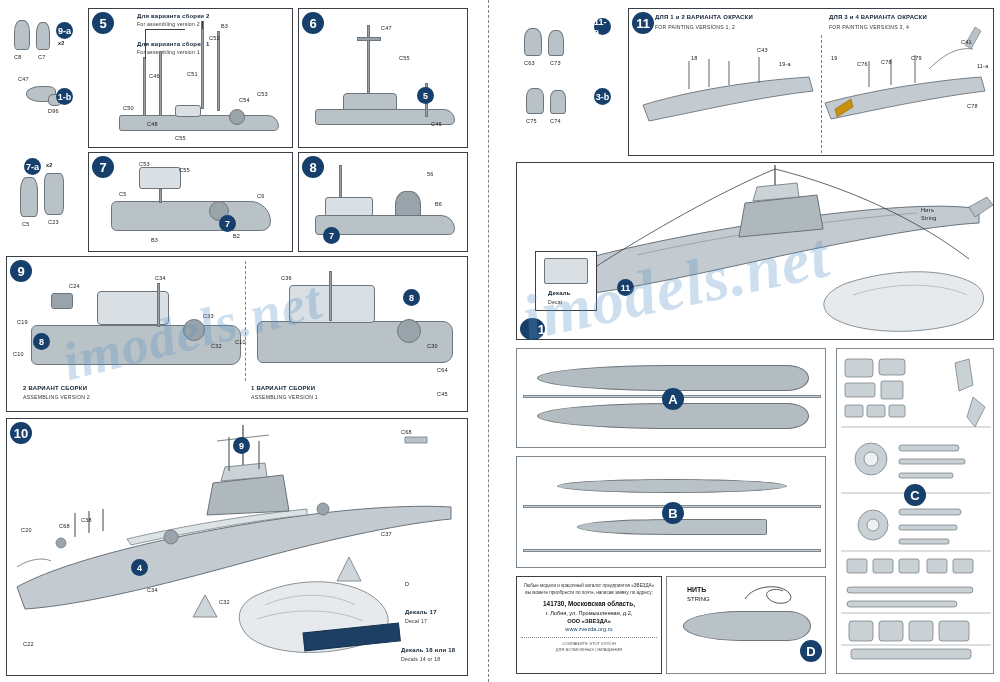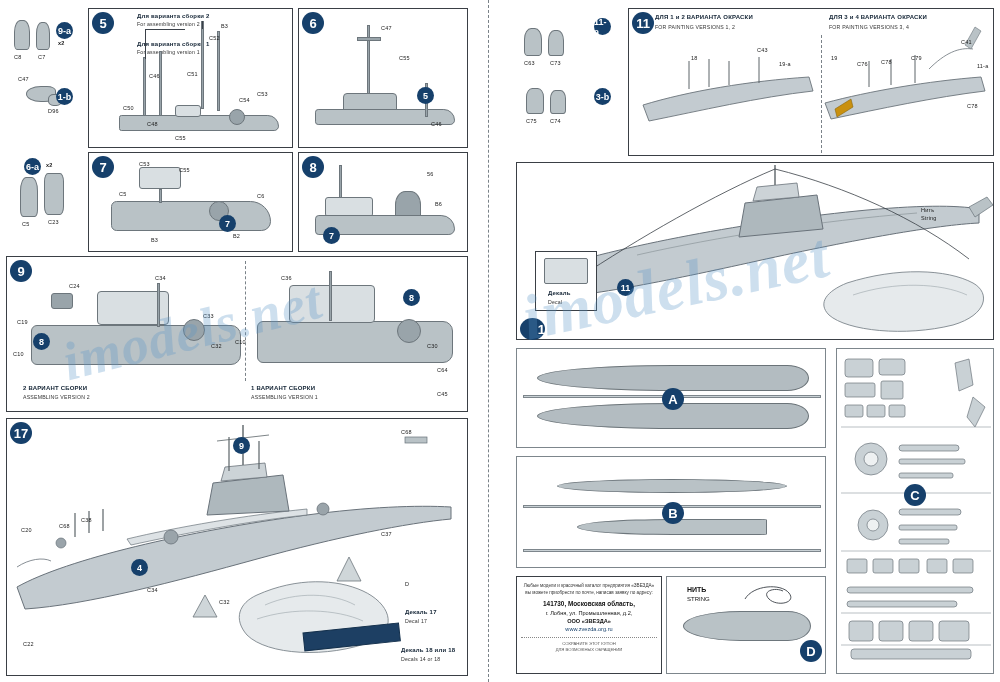--- a/index.html
+++ b/index.html
@@ -140,21 +140,21 @@
   <div class="bubble sm" style="left:56px; top:22px;">9-a</div>
   <div class="lbl" style="left:58px; top:40px; font-weight:bold;">x2</div>
   <div class="bubble sm" style="left:56px; top:88px;">1-b</div>
 
   <div class="panel noborder" style="left:6px; top:155px; width:78px; height:95px;">
     <div class="shape" style="left:14px; top:22px; width:18px; height:40px; border-radius:35% 35% 18% 18%;"></div>
     <div class="shape" style="left:38px; top:18px; width:20px; height:42px; border-radius:20%;"></div>
     <div class="lbl" style="left:16px; top:66px;">C5</div>
     <div class="lbl" style="left:42px; top:64px;">C23</div>
   </div>
-  <div class="bubble sm" style="left:24px; top:158px;">6-a</div>
+  <div class="bubble sm" style="left:24px; top:158px;">7-a</div>
   <div class="lbl" style="left:46px; top:162px; font-weight:bold;">x2</div>
 
   <div class="panel" style="left:88px; top:8px; width:205px; height:140px;">
 
     <div class="lbl ru" style="left:48px; top:4px;">Для варианта сборки 2</div>
     <div class="lbl en" style="left:48px; top:12px;">For assembling version 2</div>
     <div class="lbl ru" style="left:48px; top:32px;">Для варианта сборки 1</div>
     <div class="lbl en" style="left:48px; top:40px;">For assembling version 1</div>
 
     <div class="shape dark" style="left:54px; top:48px; width:3px; height:60px;"></div>
@@ -301,21 +301,21 @@
     <div class="lbl" style="left:394px; top:10px;">C68</div>
     <div class="lbl" style="left:398px; top:162px;">D</div>
     <div class="bubble sm" style="left:226px; top:18px;">9</div>
     <div class="bubble sm" style="left:124px; top:140px;">4</div>
 
     <div class="lbl ru" style="left:398px; top:190px;">Декаль 17</div>
     <div class="lbl en" style="left:398px; top:199px;">Decal 17</div>
     <div class="lbl ru" style="left:394px; top:228px;">Декаль 18 или 18</div>
     <div class="lbl en" style="left:394px; top:237px;">Decals 14 or 18</div>
   </div>
-  <div class="bubble" style="left:10px; top:422px;">17</div>
+  <div class="bubble" style="left:10px; top:422px;">10</div>
 
   <div class="dash" style="left:488px; top:0px; height:682px;"></div>
 
   <div class="panel noborder" style="left:516px; top:14px; width:80px; height:140px;">
     <div class="shape" style="left:8px; top:14px; width:18px; height:28px; border-radius:40% 40% 18% 18%;"></div>
     <div class="shape" style="left:32px; top:16px; width:16px; height:26px; border-radius:40% 40% 18% 18%;"></div>
     <div class="lbl" style="left:8px; top:46px;">C63</div>
     <div class="lbl" style="left:34px; top:46px;">C73</div>
 
     <div class="shape" style="left:10px; top:74px; width:18px; height:26px; border-radius:35% 35% 18% 18%;"></div>

